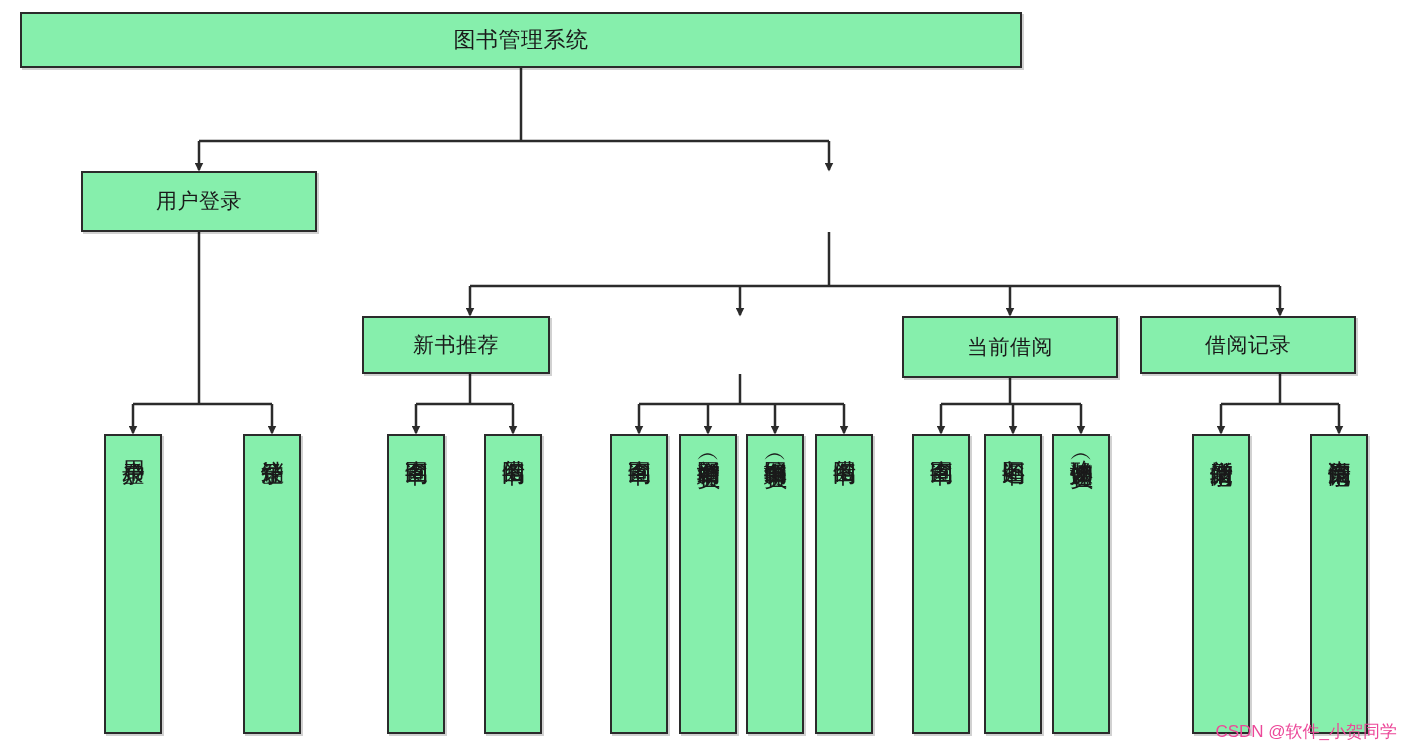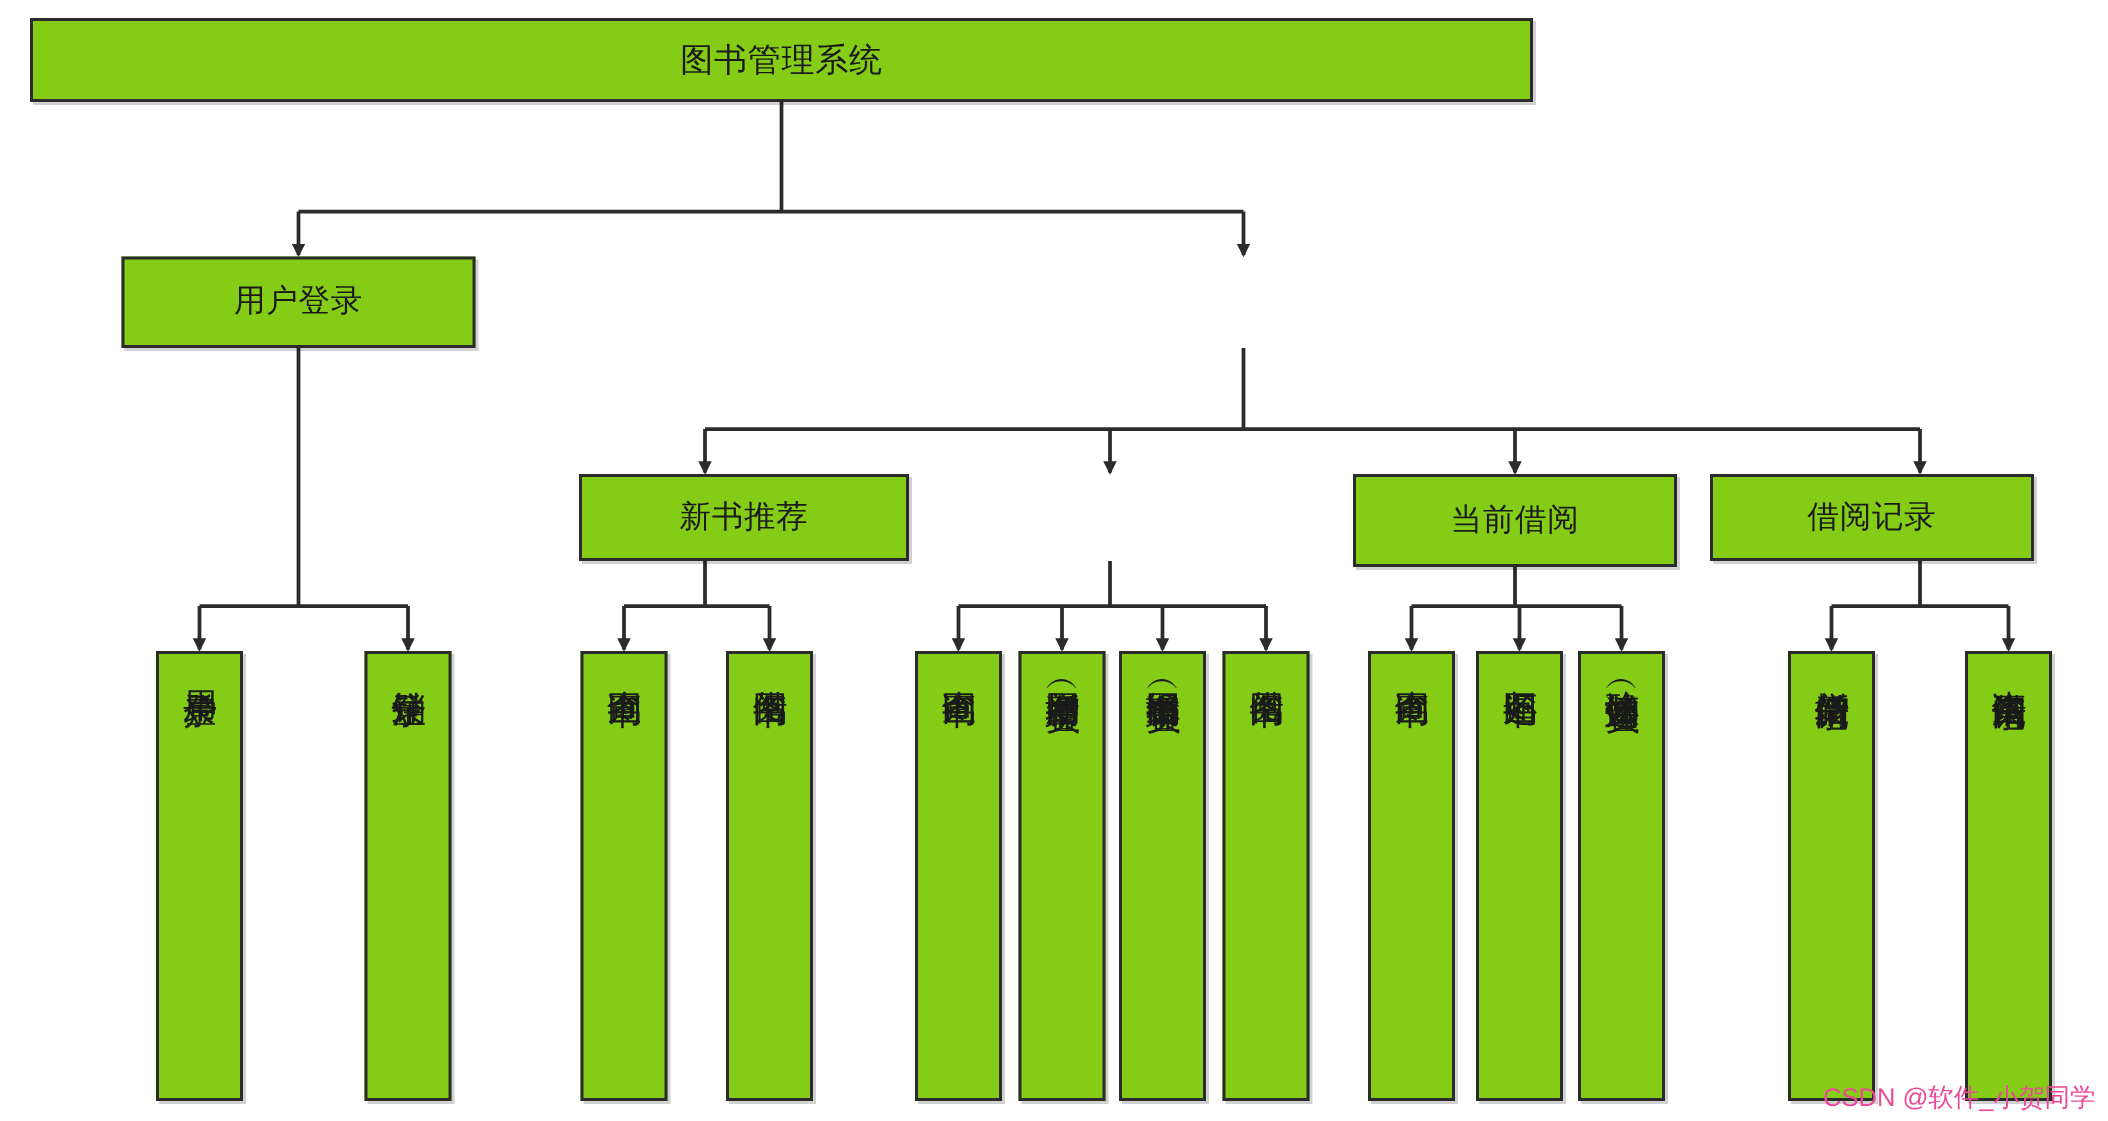--- a/index.html
+++ b/index.html
@@ -21,21 +21,21 @@
   #svg-layer {
     position: absolute;
     left: 0;
     top: 0;
     width: 1405px;
     height: 747px;
   }
   .node {
     position: absolute;
     box-sizing: border-box;
-    background: #84cc16;
+    background: #86efac;
     border: 2px solid #2b2b2b;
     box-shadow: 2px 2px 0 rgba(0,0,0,0.18);
     display: flex;
     align-items: center;
     justify-content: center;
     color: #1a1a1a;
   }
   .node-label {
     display: block;
     text-align: center;
@@ -123,21 +123,21 @@
   </svg>
 
   <div class="node horiz root" style="left: 20px; top: 12px; width: 1002px; height: 56px;">
     <span class="node-label">图书管理系统</span>
   </div>
 
   <div class="node horiz" style="left: 81px; top: 171px; width: 236px; height: 61px;">
     <span class="node-label">用户登录</span>
   </div>
 
-  <div class="node horiz" style="left: 362px; top: 316px; width: 220px; height: 58px; margin-left: 24px;">
+  <div class="node horiz" style="left: 362px; top: 316px; width: 188px; height: 58px;">
     <span class="node-label">新书推荐</span>
   </div>
   <div class="node horiz" style="left: 902px; top: 316px; width: 216px; height: 62px;">
     <span class="node-label">当前借阅</span>
   </div>
   <div class="node horiz" style="left: 1140px; top: 316px; width: 216px; height: 58px;">
     <span class="node-label">借阅记录</span>
   </div>
 
   <div class="node vert" style="left: 104px; top: 434px; width: 58px; height: 300px;">

